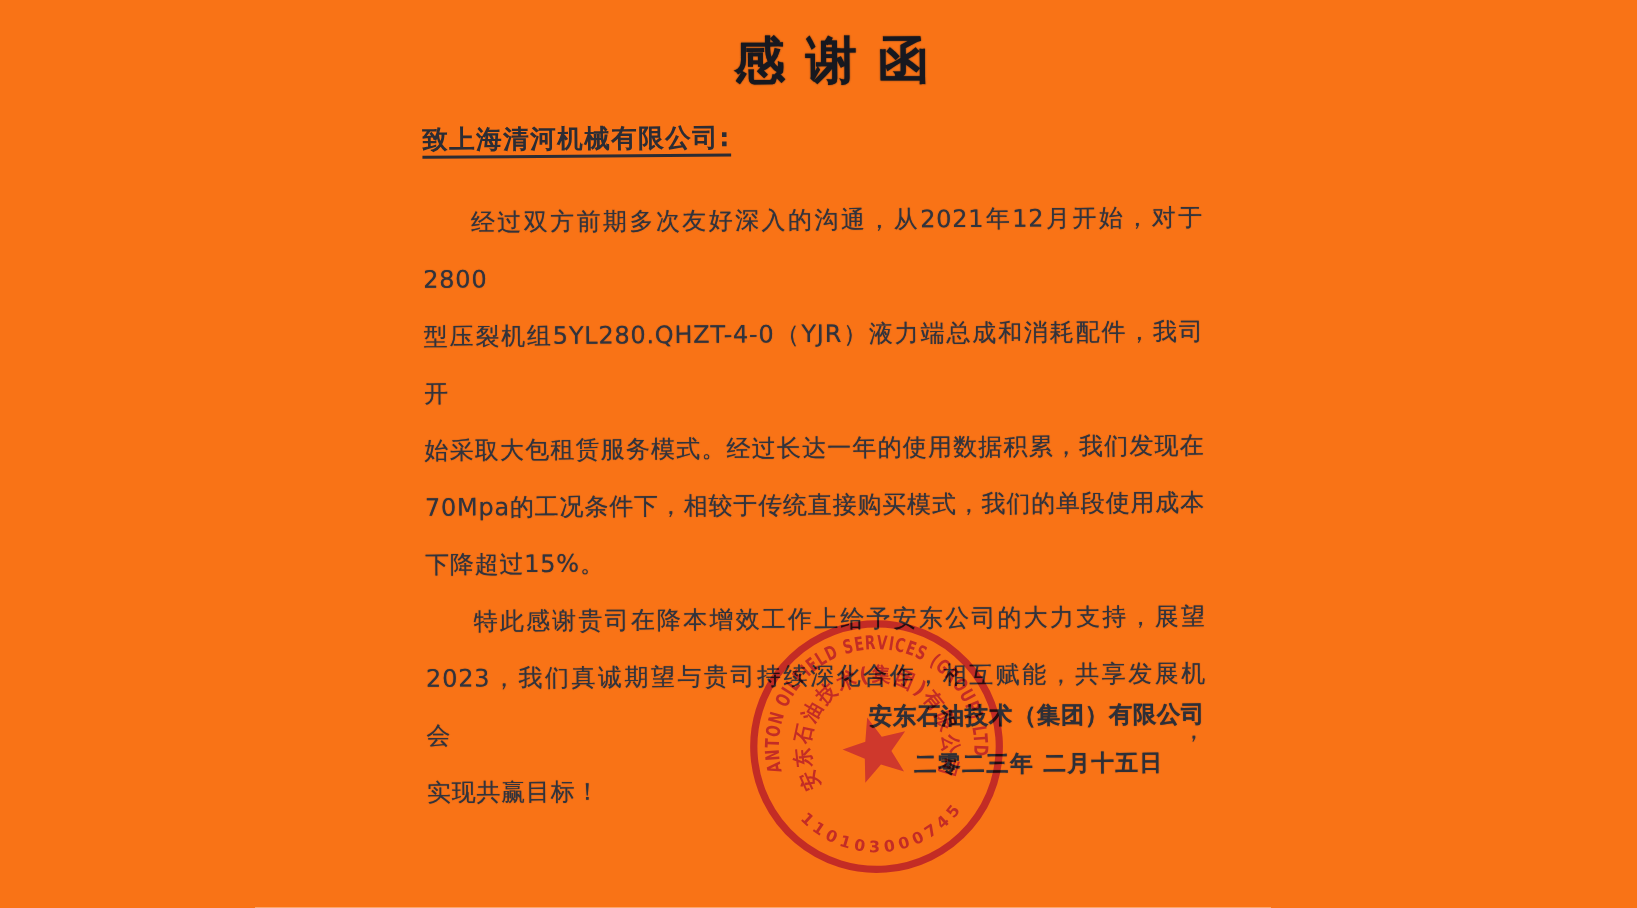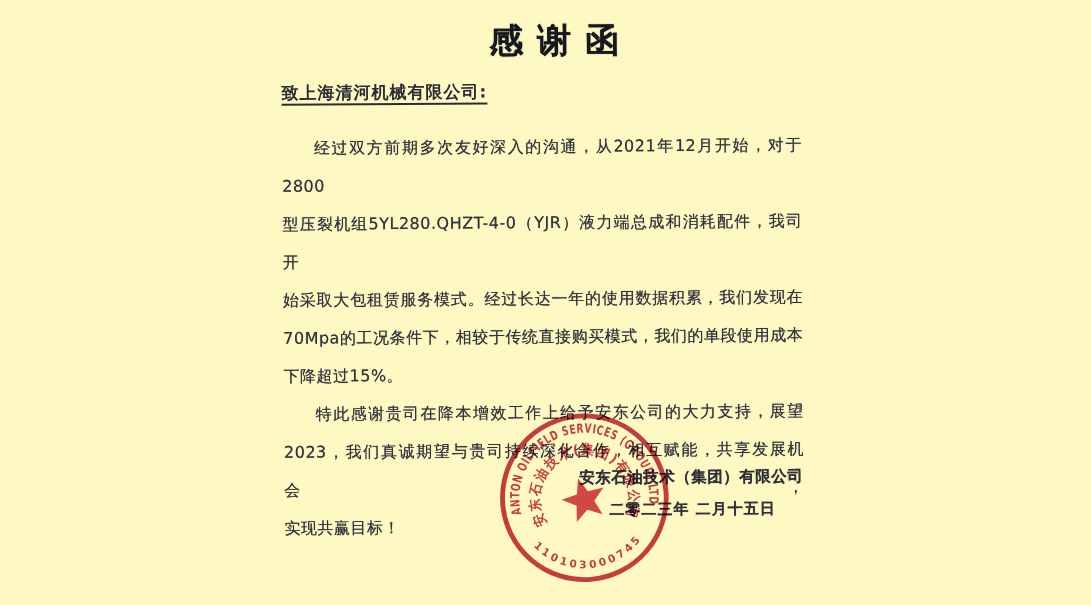--- a/index.html
+++ b/index.html
@@ -5,21 +5,21 @@
   * { margin: 0; padding: 0; box-sizing: border-box; }
   html, body { width: 1091px; height: 605px; overflow: hidden; }
   body {
     background: #ffffff;
     font-family: "DejaVu Sans", sans-serif;
     position: relative;
   }
   .page {
     position: absolute;
     inset: 0;
-    background: #fef9c3;
+    background: #f97316;
   }
   .letter {
     position: absolute;
     inset: 0;
     transform: rotate(-0.4deg);
     color: #31323a;
   }
   .title {
     position: absolute;
     top: 18px;

